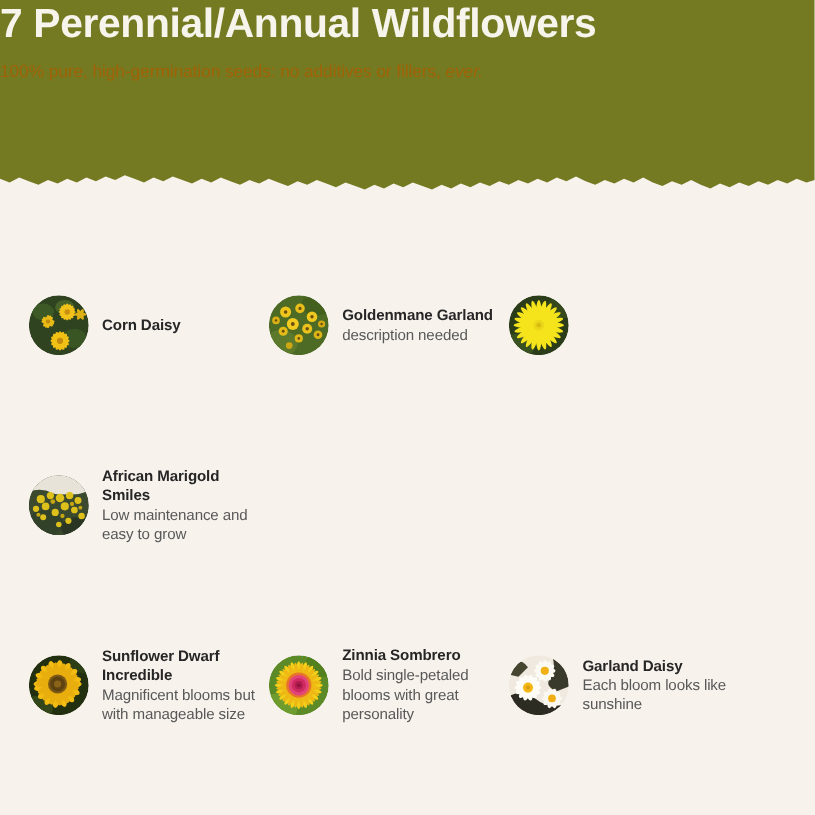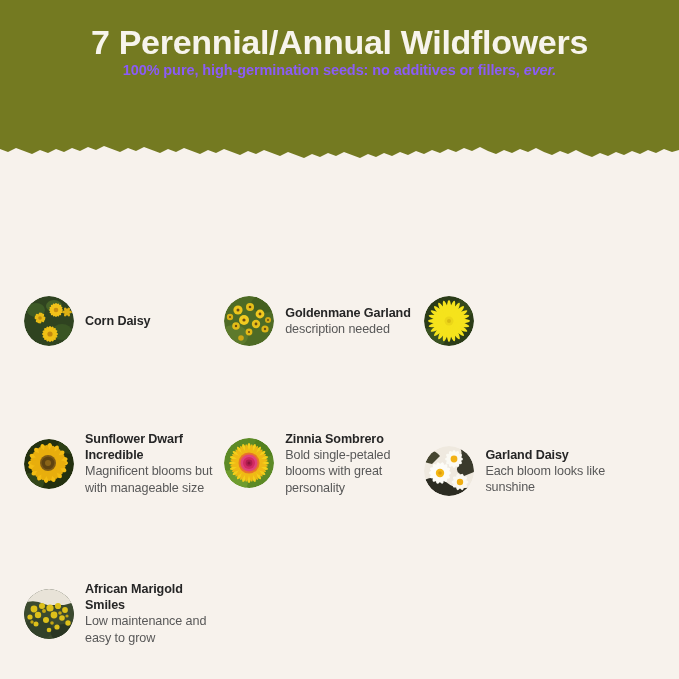--- a/index.html
+++ b/index.html
@@ -35,58 +35,58 @@
     height: 160px;
   }
   .header-text {
     position: absolute;
     top: 0;
     left: 0;
     width: 679px;
     height: 150px;
     display: flex;
     flex-direction: column;
-    align-items: center;
+    align-items: flex-start;
     justify-content: flex-start;
-    padding-top: 22px;
     box-sizing: border-box;
   }
   .header-title {
     color: #f7f4ec;
     font-size: 34px;
     font-weight: bold;
     line-height: 1.18;
     text-align: center;
     letter-spacing: -0.3px;
     max-width: 520px;
     margin: 0;
   }
   .header-subtitle {
-    color: #8b5cf6;
+    color: #a16207;
     font-size: 14.5px;
-    font-weight: bold;
+    font-weight: normal;
     text-align: center;
+    margin-top: 12px;
     letter-spacing: -0.1px;
   }
   .header-subtitle .em {
     font-style: italic;
   }
 
   
   .flower-grid {
     position: absolute;
     top: 196px;
     left: 0;
     width: 679px;
     padding: 0 24px;
     box-sizing: border-box;
   }
   .flower-row {
     display: flex;
-    align-items: flex-end;
+    align-items: center;
     height: 150px;
   }
   .flower-cell {
     width: 204px;
     display: flex;
     align-items: center;
     gap: 11px;
     box-sizing: border-box;
   }
   .flower-cell.wide {
@@ -350,177 +350,20 @@
       </div>
     </div>
   </div>
 
   <div class="flower-row">
 
     <div class="flower-cell">
       <div class="thumb">
         <svg viewBox="0 0 50 50" xmlns="http://www.w3.org/2000/svg">
           <defs>
-              <clipPath id="c3">
-                <circle cx="25" cy="25" r="25"></circle>
-              </clipPath>
-            </defs>
-          <g clip-path="url(#c3)">
-            <rect width="50" height="50" fill="#23300f"></rect>
-            <ellipse cx="6" cy="44" rx="14" ry="10" fill="#33471a"></ellipse>
-            <ellipse cx="46" cy="6" rx="12" ry="9" fill="#2d3f15"></ellipse>
-            <g transform="translate(24,24)">
-              <g fill="#f3bc13">
-                <ellipse rx="20" ry="5" transform="rotate(0)"></ellipse>
-                  <ellipse rx="20" ry="5" transform="rotate(24)"></ellipse>
-                <ellipse rx="20" ry="5" transform="rotate(48)"></ellipse>
-                  <ellipse rx="20" ry="5" transform="rotate(72)"></ellipse>
-                <ellipse rx="20" ry="5" transform="rotate(96)"></ellipse>
-                  <ellipse rx="20" ry="5" transform="rotate(120)"></ellipse>
-                <ellipse rx="20" ry="5" transform="rotate(144)"></ellipse>
-                  <ellipse rx="20" ry="5" transform="rotate(168)"></ellipse>
-              </g>
-              <g fill="#e8ae0d">
-                <ellipse rx="18" ry="4" transform="rotate(12)"></ellipse>
-                  <ellipse rx="18" ry="4" transform="rotate(36)"></ellipse>
-                <ellipse rx="18" ry="4" transform="rotate(60)"></ellipse>
-                  <ellipse rx="18" ry="4" transform="rotate(84)"></ellipse>
-                <ellipse rx="18" ry="4" transform="rotate(108)"></ellipse>
-                  <ellipse rx="18" ry="4" transform="rotate(132)"></ellipse>
-                <ellipse rx="18" ry="4" transform="rotate(156)"></ellipse>
-                  <ellipse rx="18" ry="4" transform="rotate(180)"></ellipse>
-              </g>
-              <circle r="8" fill="#7d5a16"></circle>
-              <circle r="6.3" fill="#5e4310"></circle>
-              <circle r="3" fill="#8a6418"></circle>
-            </g>
-          </g>
-        </svg>
-      </div>
-      <div class="flower-text">
-        <div class="flower-name">Sunflower Dwarf Incredible</div>
-        <div class="flower-desc">Magnificent blooms but with manageable size</div>
-      </div>
-    </div>
-
-    <div class="flower-cell">
-      <div class="thumb">
-        <svg viewBox="0 0 50 50" xmlns="http://www.w3.org/2000/svg">
-          <defs>
-              <clipPath id="c4">
-                <circle cx="25" cy="25" r="25"></circle>
-              </clipPath>
-            </defs>
-          <g clip-path="url(#c4)">
-            <rect width="50" height="50" fill="#5c8a26"></rect>
-            <ellipse cx="8" cy="44" rx="16" ry="12" fill="#6e9c2e"></ellipse>
-            <ellipse cx="44" cy="8" rx="14" ry="10" fill="#52801f"></ellipse>
-            <g transform="translate(25,25)">
-              <g fill="#f4cf1a">
-                <ellipse rx="20" ry="3.2"></ellipse>
-                  <ellipse rx="20" ry="3.2" transform="rotate(18)"></ellipse>
-                <ellipse rx="20" ry="3.2" transform="rotate(36)"></ellipse>
-                  <ellipse rx="20" ry="3.2" transform="rotate(54)"></ellipse>
-                <ellipse rx="20" ry="3.2" transform="rotate(72)"></ellipse>
-                  <ellipse rx="20" ry="3.2" transform="rotate(90)"></ellipse>
-                <ellipse rx="20" ry="3.2" transform="rotate(108)"></ellipse>
-                  <ellipse rx="20" ry="3.2" transform="rotate(126)"></ellipse>
-                <ellipse rx="20" ry="3.2" transform="rotate(144)"></ellipse>
-                  <ellipse rx="20" ry="3.2" transform="rotate(162)"></ellipse>
-              </g>
-              <g fill="#efb915">
-                <ellipse rx="19" ry="2.6" transform="rotate(9)"></ellipse>
-                  <ellipse rx="19" ry="2.6" transform="rotate(27)"></ellipse>
-                <ellipse rx="19" ry="2.6" transform="rotate(45)"></ellipse>
-                  <ellipse rx="19" ry="2.6" transform="rotate(63)"></ellipse>
-                <ellipse rx="19" ry="2.6" transform="rotate(81)"></ellipse>
-                  <ellipse rx="19" ry="2.6" transform="rotate(99)"></ellipse>
-                <ellipse rx="19" ry="2.6" transform="rotate(117)"></ellipse>
-                  <ellipse rx="19" ry="2.6" transform="rotate(135)"></ellipse>
-                <ellipse rx="19" ry="2.6" transform="rotate(153)"></ellipse>
-                  <ellipse rx="19" ry="2.6" transform="rotate(171)"></ellipse>
-              </g>
-              <circle r="10.5" fill="#e8742a"></circle>
-              <circle r="8.5" fill="#e0447a"></circle>
-              <circle r="6" fill="#d12a62"></circle>
-              <circle r="3.4" fill="#b01d4e"></circle>
-              <circle r="1.5" fill="#8c1339"></circle>
-            </g>
-          </g>
-        </svg>
-      </div>
-      <div class="flower-text">
-        <div class="flower-name">Zinnia Sombrero</div>
-        <div class="flower-desc">Bold single-petaled blooms with great personality</div>
-      </div>
-    </div>
-
-    <div class="flower-cell wide">
-      <div class="thumb">
-        <svg viewBox="0 0 50 50" xmlns="http://www.w3.org/2000/svg">
-          <defs>
-              <clipPath id="c5">
-                <circle cx="25" cy="25" r="25"></circle>
-              </clipPath>
-            </defs>
-          <g clip-path="url(#c5)">
-            <rect width="50" height="50" fill="#efe9df"></rect>
-            <path d="M0,34 Q12,28 22,36 Q34,46 50,40 L50,50 L0,50 Z" fill="#2c2c22"></path>
-            <path d="M36,0 Q40,12 34,20 Q30,26 40,30 L50,26 L50,0 Z" fill="#3a3a2c"></path>
-            <path d="M0,6 Q10,2 16,10 L8,18 L0,16 Z" fill="#45452f"></path>
-            <g transform="translate(30,13)">
-              <g fill="#fbfaf4">
-                <ellipse rx="9" ry="3"></ellipse>
-                  <ellipse rx="9" ry="3" transform="rotate(30)"></ellipse>
-                <ellipse rx="9" ry="3" transform="rotate(60)"></ellipse>
-                  <ellipse rx="9" ry="3" transform="rotate(90)"></ellipse>
-                <ellipse rx="9" ry="3" transform="rotate(120)"></ellipse>
-                  <ellipse rx="9" ry="3" transform="rotate(150)"></ellipse>
-              </g>
-              <circle r="3.4" fill="#f2b216"></circle>
-            </g>
-            <g transform="translate(16,27)">
-              <g fill="#fdfcf7">
-                <ellipse rx="11" ry="3.4"></ellipse>
-                  <ellipse rx="11" ry="3.4" transform="rotate(26)"></ellipse>
-                <ellipse rx="11" ry="3.4" transform="rotate(52)"></ellipse>
-                  <ellipse rx="11" ry="3.4" transform="rotate(78)"></ellipse>
-                <ellipse rx="11" ry="3.4" transform="rotate(104)"></ellipse>
-                  <ellipse rx="11" ry="3.4" transform="rotate(130)"></ellipse>
-                <ellipse rx="11" ry="3.4" transform="rotate(156)"></ellipse>
-              </g>
-              <circle r="4.2" fill="#f4b714"></circle>
-              <circle r="1.8" fill="#dc9c0c"></circle>
-            </g>
-            <g transform="translate(36,36)">
-              <g fill="#faf8f1">
-                <ellipse rx="8.5" ry="3"></ellipse>
-                  <ellipse rx="8.5" ry="3" transform="rotate(36)"></ellipse>
-                <ellipse rx="8.5" ry="3" transform="rotate(72)"></ellipse>
-                  <ellipse rx="8.5" ry="3" transform="rotate(108)"></ellipse>
-                <ellipse rx="8.5" ry="3" transform="rotate(144)"></ellipse>
-              </g>
-              <circle r="3.2" fill="#f0ae12"></circle>
-            </g>
-          </g>
-        </svg>
-      </div>
-      <div class="flower-text">
-        <div class="flower-name">Garland Daisy</div>
-        <div class="flower-desc">Each bloom looks like sunshine</div>
-      </div>
-    </div>
-  </div>
-
-  <div class="flower-row">
-
-    <div class="flower-cell">
-      <div class="thumb">
-        <svg viewBox="0 0 50 50" xmlns="http://www.w3.org/2000/svg">
-          <defs>
               <clipPath id="c6">
                 <circle cx="25" cy="25" r="25"></circle>
               </clipPath>
             </defs>
           <g clip-path="url(#c6)">
             <rect width="50" height="50" fill="#2f3a28"></rect>
             <rect y="0" width="50" height="16" fill="#e8e3d8"></rect>
             <path d="M0,14 Q10,10 20,15 Q32,20 50,13 L50,50 L0,50 Z" fill="#3b4a2f"></path>
             <ellipse cx="14" cy="40" rx="15" ry="11" fill="#32412a"></ellipse>
             <ellipse cx="40" cy="44" rx="13" ry="9" fill="#2a3623"></ellipse>
@@ -552,13 +395,170 @@
       </div>
       <div class="flower-text">
         <div class="flower-name">African Marigold Smiles</div>
         <div class="flower-desc">Low maintenance and easy to grow</div>
       </div>
     </div>
 
     <div class="flower-cell spacer"></div>
     <div class="flower-cell wide spacer"></div>
   </div>
+
+  <div class="flower-row">
+
+    <div class="flower-cell">
+      <div class="thumb">
+        <svg viewBox="0 0 50 50" xmlns="http://www.w3.org/2000/svg">
+          <defs>
+              <clipPath id="c3">
+                <circle cx="25" cy="25" r="25"></circle>
+              </clipPath>
+            </defs>
+          <g clip-path="url(#c3)">
+            <rect width="50" height="50" fill="#23300f"></rect>
+            <ellipse cx="6" cy="44" rx="14" ry="10" fill="#33471a"></ellipse>
+            <ellipse cx="46" cy="6" rx="12" ry="9" fill="#2d3f15"></ellipse>
+            <g transform="translate(24,24)">
+              <g fill="#f3bc13">
+                <ellipse rx="20" ry="5" transform="rotate(0)"></ellipse>
+                  <ellipse rx="20" ry="5" transform="rotate(24)"></ellipse>
+                <ellipse rx="20" ry="5" transform="rotate(48)"></ellipse>
+                  <ellipse rx="20" ry="5" transform="rotate(72)"></ellipse>
+                <ellipse rx="20" ry="5" transform="rotate(96)"></ellipse>
+                  <ellipse rx="20" ry="5" transform="rotate(120)"></ellipse>
+                <ellipse rx="20" ry="5" transform="rotate(144)"></ellipse>
+                  <ellipse rx="20" ry="5" transform="rotate(168)"></ellipse>
+              </g>
+              <g fill="#e8ae0d">
+                <ellipse rx="18" ry="4" transform="rotate(12)"></ellipse>
+                  <ellipse rx="18" ry="4" transform="rotate(36)"></ellipse>
+                <ellipse rx="18" ry="4" transform="rotate(60)"></ellipse>
+                  <ellipse rx="18" ry="4" transform="rotate(84)"></ellipse>
+                <ellipse rx="18" ry="4" transform="rotate(108)"></ellipse>
+                  <ellipse rx="18" ry="4" transform="rotate(132)"></ellipse>
+                <ellipse rx="18" ry="4" transform="rotate(156)"></ellipse>
+                  <ellipse rx="18" ry="4" transform="rotate(180)"></ellipse>
+              </g>
+              <circle r="8" fill="#7d5a16"></circle>
+              <circle r="6.3" fill="#5e4310"></circle>
+              <circle r="3" fill="#8a6418"></circle>
+            </g>
+          </g>
+        </svg>
+      </div>
+      <div class="flower-text">
+        <div class="flower-name">Sunflower Dwarf Incredible</div>
+        <div class="flower-desc">Magnificent blooms but with manageable size</div>
+      </div>
+    </div>
+
+    <div class="flower-cell">
+      <div class="thumb">
+        <svg viewBox="0 0 50 50" xmlns="http://www.w3.org/2000/svg">
+          <defs>
+              <clipPath id="c4">
+                <circle cx="25" cy="25" r="25"></circle>
+              </clipPath>
+            </defs>
+          <g clip-path="url(#c4)">
+            <rect width="50" height="50" fill="#5c8a26"></rect>
+            <ellipse cx="8" cy="44" rx="16" ry="12" fill="#6e9c2e"></ellipse>
+            <ellipse cx="44" cy="8" rx="14" ry="10" fill="#52801f"></ellipse>
+            <g transform="translate(25,25)">
+              <g fill="#f4cf1a">
+                <ellipse rx="20" ry="3.2"></ellipse>
+                  <ellipse rx="20" ry="3.2" transform="rotate(18)"></ellipse>
+                <ellipse rx="20" ry="3.2" transform="rotate(36)"></ellipse>
+                  <ellipse rx="20" ry="3.2" transform="rotate(54)"></ellipse>
+                <ellipse rx="20" ry="3.2" transform="rotate(72)"></ellipse>
+                  <ellipse rx="20" ry="3.2" transform="rotate(90)"></ellipse>
+                <ellipse rx="20" ry="3.2" transform="rotate(108)"></ellipse>
+                  <ellipse rx="20" ry="3.2" transform="rotate(126)"></ellipse>
+                <ellipse rx="20" ry="3.2" transform="rotate(144)"></ellipse>
+                  <ellipse rx="20" ry="3.2" transform="rotate(162)"></ellipse>
+              </g>
+              <g fill="#efb915">
+                <ellipse rx="19" ry="2.6" transform="rotate(9)"></ellipse>
+                  <ellipse rx="19" ry="2.6" transform="rotate(27)"></ellipse>
+                <ellipse rx="19" ry="2.6" transform="rotate(45)"></ellipse>
+                  <ellipse rx="19" ry="2.6" transform="rotate(63)"></ellipse>
+                <ellipse rx="19" ry="2.6" transform="rotate(81)"></ellipse>
+                  <ellipse rx="19" ry="2.6" transform="rotate(99)"></ellipse>
+                <ellipse rx="19" ry="2.6" transform="rotate(117)"></ellipse>
+                  <ellipse rx="19" ry="2.6" transform="rotate(135)"></ellipse>
+                <ellipse rx="19" ry="2.6" transform="rotate(153)"></ellipse>
+                  <ellipse rx="19" ry="2.6" transform="rotate(171)"></ellipse>
+              </g>
+              <circle r="10.5" fill="#e8742a"></circle>
+              <circle r="8.5" fill="#e0447a"></circle>
+              <circle r="6" fill="#d12a62"></circle>
+              <circle r="3.4" fill="#b01d4e"></circle>
+              <circle r="1.5" fill="#8c1339"></circle>
+            </g>
+          </g>
+        </svg>
+      </div>
+      <div class="flower-text">
+        <div class="flower-name">Zinnia Sombrero</div>
+        <div class="flower-desc">Bold single-petaled blooms with great personality</div>
+      </div>
+    </div>
+
+    <div class="flower-cell wide">
+      <div class="thumb">
+        <svg viewBox="0 0 50 50" xmlns="http://www.w3.org/2000/svg">
+          <defs>
+              <clipPath id="c5">
+                <circle cx="25" cy="25" r="25"></circle>
+              </clipPath>
+            </defs>
+          <g clip-path="url(#c5)">
+            <rect width="50" height="50" fill="#efe9df"></rect>
+            <path d="M0,34 Q12,28 22,36 Q34,46 50,40 L50,50 L0,50 Z" fill="#2c2c22"></path>
+            <path d="M36,0 Q40,12 34,20 Q30,26 40,30 L50,26 L50,0 Z" fill="#3a3a2c"></path>
+            <path d="M0,6 Q10,2 16,10 L8,18 L0,16 Z" fill="#45452f"></path>
+            <g transform="translate(30,13)">
+              <g fill="#fbfaf4">
+                <ellipse rx="9" ry="3"></ellipse>
+                  <ellipse rx="9" ry="3" transform="rotate(30)"></ellipse>
+                <ellipse rx="9" ry="3" transform="rotate(60)"></ellipse>
+                  <ellipse rx="9" ry="3" transform="rotate(90)"></ellipse>
+                <ellipse rx="9" ry="3" transform="rotate(120)"></ellipse>
+                  <ellipse rx="9" ry="3" transform="rotate(150)"></ellipse>
+              </g>
+              <circle r="3.4" fill="#f2b216"></circle>
+            </g>
+            <g transform="translate(16,27)">
+              <g fill="#fdfcf7">
+                <ellipse rx="11" ry="3.4"></ellipse>
+                  <ellipse rx="11" ry="3.4" transform="rotate(26)"></ellipse>
+                <ellipse rx="11" ry="3.4" transform="rotate(52)"></ellipse>
+                  <ellipse rx="11" ry="3.4" transform="rotate(78)"></ellipse>
+                <ellipse rx="11" ry="3.4" transform="rotate(104)"></ellipse>
+                  <ellipse rx="11" ry="3.4" transform="rotate(130)"></ellipse>
+                <ellipse rx="11" ry="3.4" transform="rotate(156)"></ellipse>
+              </g>
+              <circle r="4.2" fill="#f4b714"></circle>
+              <circle r="1.8" fill="#dc9c0c"></circle>
+            </g>
+            <g transform="translate(36,36)">
+              <g fill="#faf8f1">
+                <ellipse rx="8.5" ry="3"></ellipse>
+                  <ellipse rx="8.5" ry="3" transform="rotate(36)"></ellipse>
+                <ellipse rx="8.5" ry="3" transform="rotate(72)"></ellipse>
+                  <ellipse rx="8.5" ry="3" transform="rotate(108)"></ellipse>
+                <ellipse rx="8.5" ry="3" transform="rotate(144)"></ellipse>
+              </g>
+              <circle r="3.2" fill="#f0ae12"></circle>
+            </g>
+          </g>
+        </svg>
+      </div>
+      <div class="flower-text">
+        <div class="flower-name">Garland Daisy</div>
+        <div class="flower-desc">Each bloom looks like sunshine</div>
+      </div>
+    </div>
+  </div>
 </div>
 
 </body></html>

